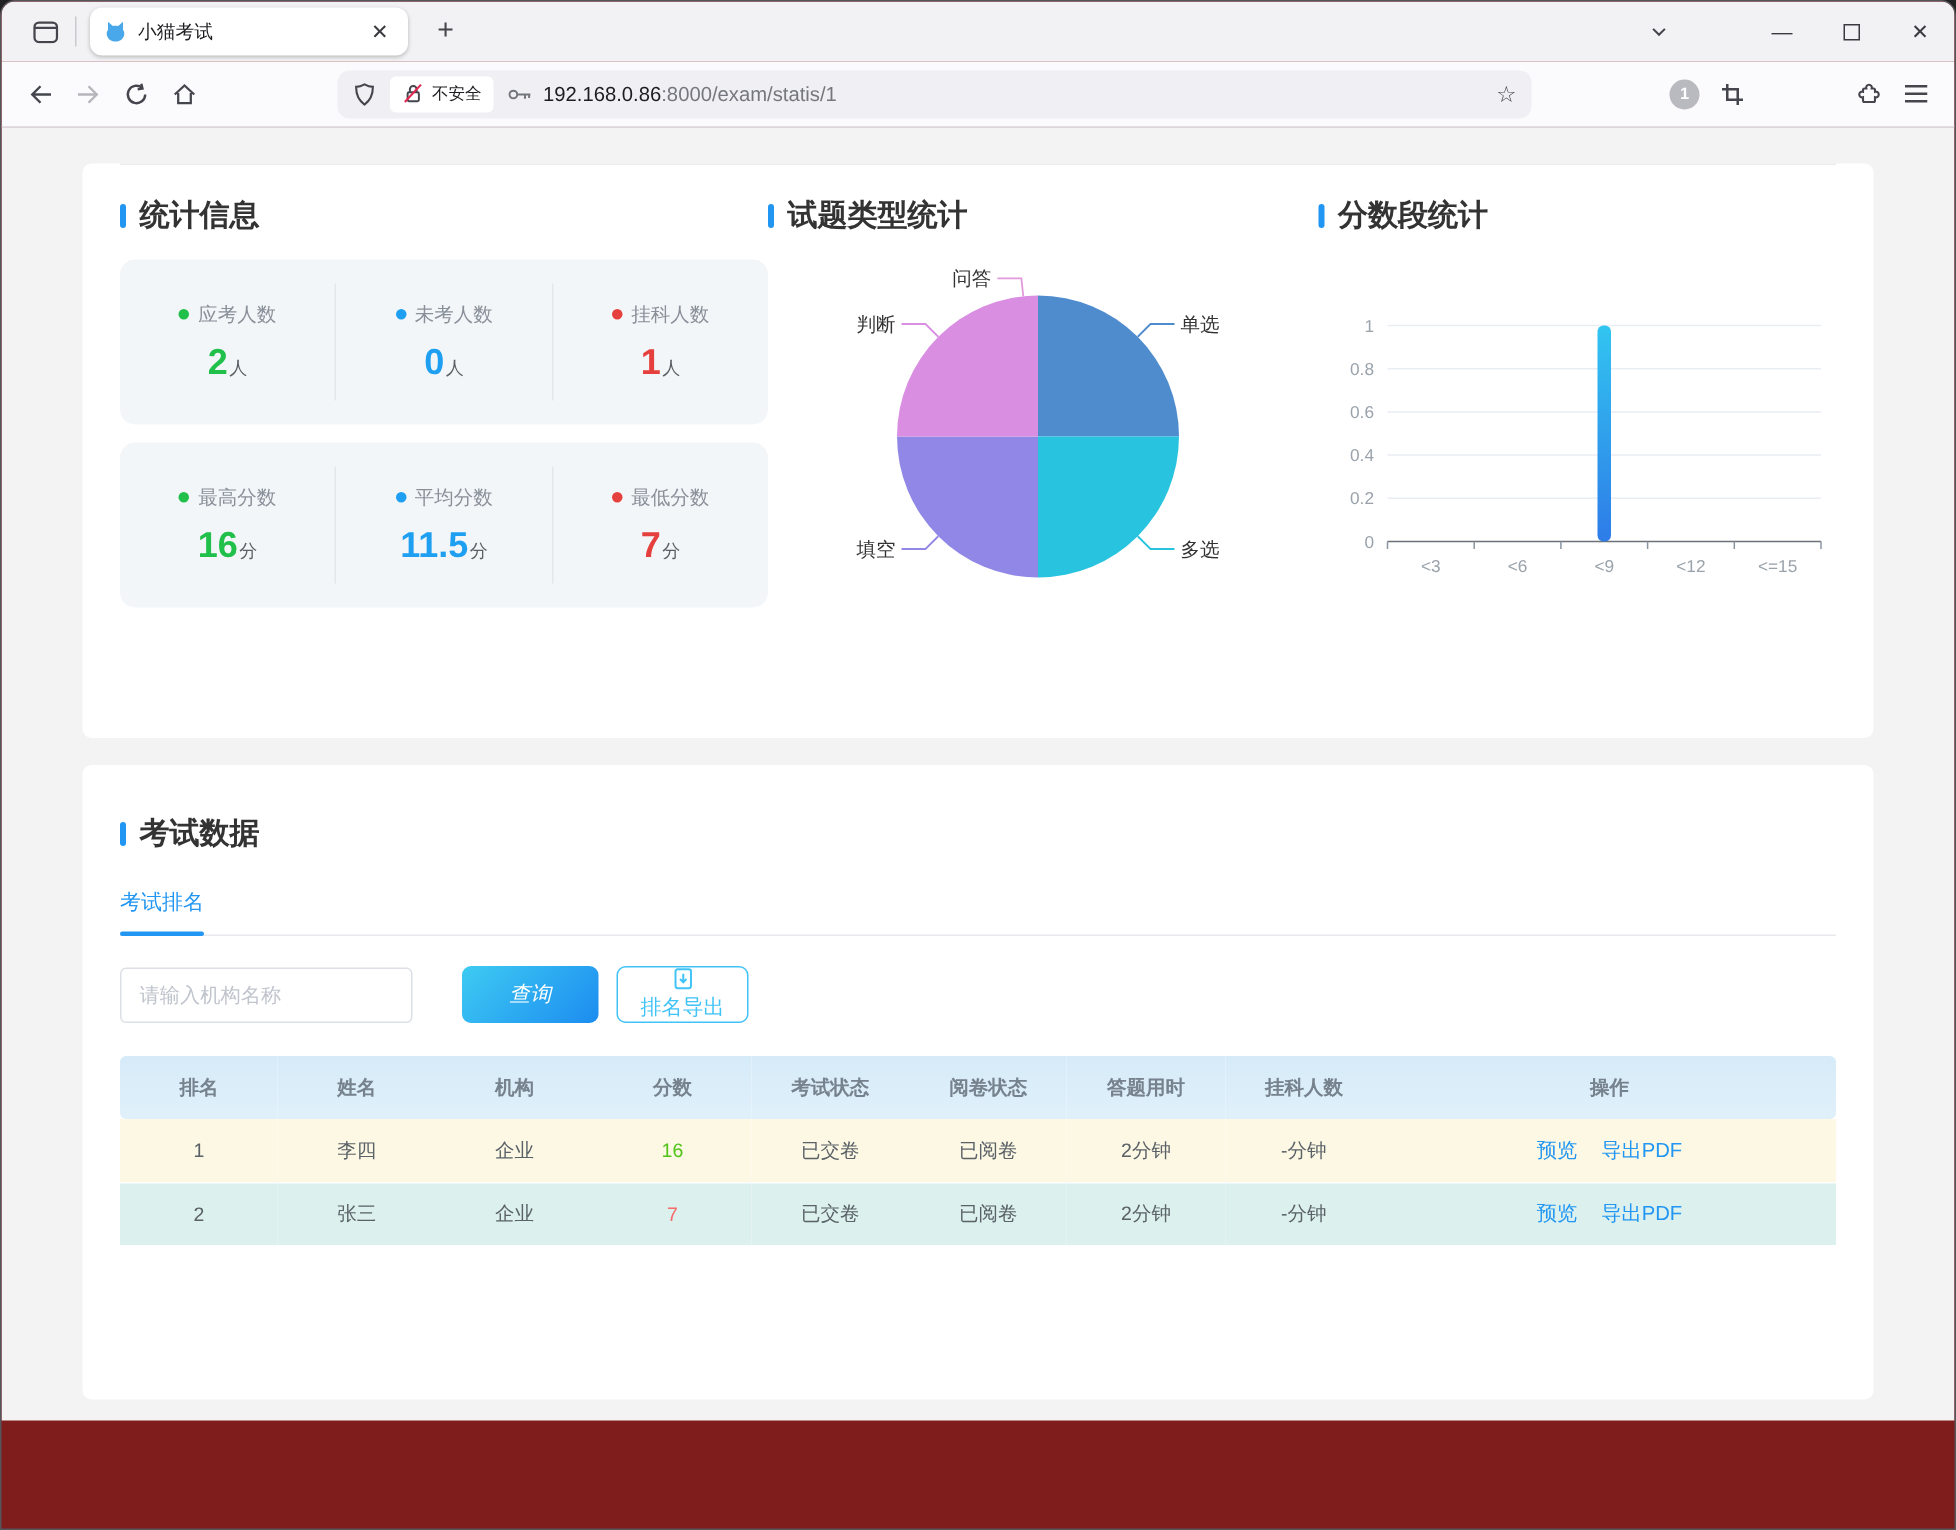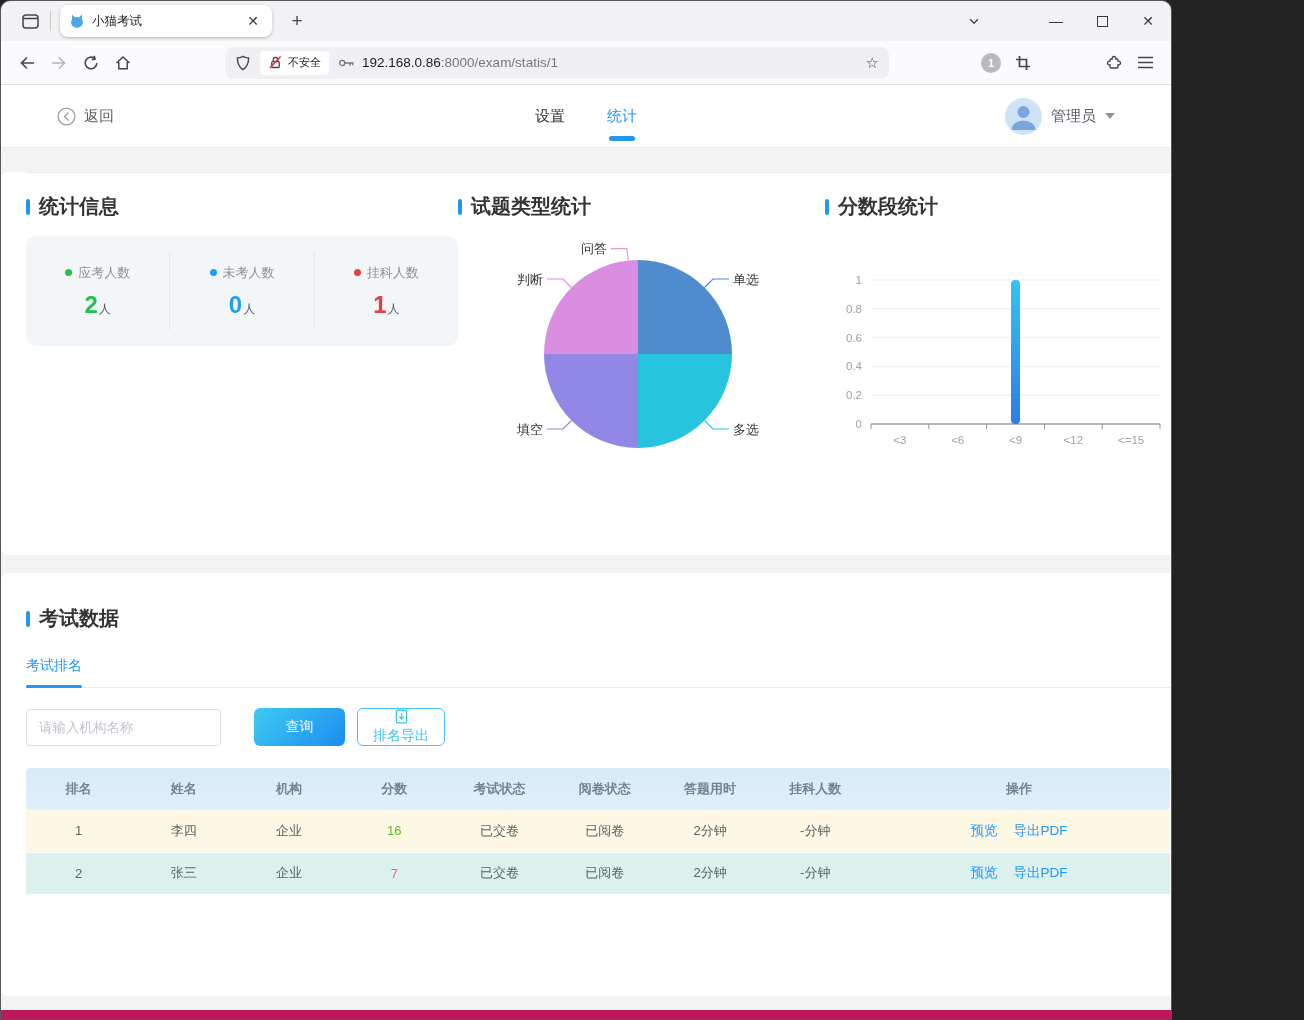--- a/index.html
+++ b/index.html
@@ -1,17 +1,17 @@
 <!DOCTYPE html>
 <html><head>
 <meta charset="utf-8">
 <style>
   * { margin:0; padding:0; box-sizing:border-box; }
   body { font-family:"Liberation Sans","DejaVu Sans",sans-serif; background:#222; }
-  .window { width:1172px; height:1020px; background:#be185d; border:1px solid #55555c;
+  .window { width:1304px; height:1020px; background:#7f1d1d; border:1px solid #55555c;
             border-radius:10px 10px 0 0; overflow:hidden; display:flex; flex-direction:column; }
 
   
   .tabstrip { height:40px; background:#f2f1f3; display:flex; align-items:center; padding-left:14px; flex:0 0 auto; }
   .iconbtn { display:flex; align-items:center; justify-content:center; width:30px; height:30px; border-radius:6px; cursor:pointer; }
   .vsep { width:1px; height:20px; background:#c9c9ce; margin:0 9px 0 5px; }
   .tab { height:32px; width:212px; background:#fff; border-radius:8px; display:flex; align-items:center;
          padding:0 9px; box-shadow:0 1px 3px rgba(0,0,0,.25); font-size:12.5px; color:#1d1d21; }
   .tab .title { flex:1; margin-left:7px; white-space:nowrap; overflow:hidden; }
   .tab .tclose { color:#3a3a40; font-size:14px; cursor:pointer; padding:2px 4px; }
@@ -76,21 +76,21 @@
   
   .sechead2 { padding-top:32px; }
   .tabrow { margin-top:24px; border-bottom:1px solid #e8eaee; }
   .dtab { display:inline-block; font-size:14px; color:#2196f3; padding-bottom:12px; position:relative; cursor:pointer; }
   .dtab::after { content:''; position:absolute; left:0; right:0; bottom:-1px; height:3px; background:#2196f3; border-radius:2px; }
   .filters { display:flex; align-items:center; margin-top:20px; }
   .filters input { width:195px; height:37px; border:1px solid #dcdfe6; border-radius:4px; padding:0 12px;
                    font-size:13.5px; color:#333; margin-right:33px; outline:none; }
   .filters input::placeholder { color:#c0c4cc; }
   .btn-primary { width:91px; height:38px; border:none; border-radius:6px; color:#fff; font-size:14px; cursor:pointer;
-                 background:linear-gradient(135deg,#3ecbf2,#1c8cf0); margin-right:12px; }
+                 background:linear-gradient(135deg,#3ecbf2,#1c8cf0); margin-right:12px;font-style:italic; }
   .btn-outline { height:38px; padding:0 15px; background:#fff; border:1px solid #41c3f7; border-radius:6px;
                  color:#41c3f7; font-size:14px; cursor:pointer; display:flex; align-items:center; gap:3px;flex-direction:column; }
   table.rank { width:100%; border-collapse:collapse; margin-top:22px; }
   table.rank th { height:42px; background:linear-gradient(#d6ebf8,#e0f0fb); color:#76828e; font-size:13px; font-weight:700; text-align:center; }
   table.rank th:first-child { border-radius:4px 0 0 4px; }
   table.rank th:last-child  { border-radius:0 4px 4px 0; }
   table.rank th:nth-child(-n+8), table.rank td:nth-child(-n+8) { width:9.2%; }
   table.rank td { height:42px; text-align:center; font-size:13px; color:#5a6268; border-bottom:1px solid rgba(255,255,255,.9); }
   table.rank tr.r0 td { background:#fdf8e3; }
   table.rank tr.r1 td { background:#dcf0ee; }
@@ -187,43 +187,20 @@
           <path d="M5 7 V6 a1 1 0 0 1 1-1 h1.2 a1.9 1.9 0 1 1 3.6 0 H12 a1 1 0 0 1 1 1 v1.2 a1.9 1.9 0 1 1 0 3.6 V13 a1 1 0 0 1-1 1 H6 a1 1 0 0 1-1-1 v-2.2 a1.9 1.9 0 1 1 0-3.6 Z" fill="none" stroke="#45454d" stroke-width="1.4"></path>
         </svg>
     </div>
     <div class="navbtn">
       <svg width="15" height="13" viewBox="0 0 15 13">
           <path d="M0 1.5 H15 M0 6.5 H15 M0 11.5 H15" stroke="#45454d" stroke-width="1.6"></path>
         </svg>
     </div>
   </div>
 
-  <div class="pagehead">
-    <div class="back">
-      <svg width="19" height="19" viewBox="0 0 19 19">
-          <circle cx="9.5" cy="9.5" r="8.4" fill="none" stroke="#9a9ea6" stroke-width="1.3"></circle>
-          <path d="M11.5 5.5 L7.5 9.5 L11.5 13.5" fill="none" stroke="#9a9ea6" stroke-width="1.3"></path>
-        </svg>
-      <span>返回</span>
-    </div>
-    <div class="centertabs">
-      <span class="ptab">设置</span>
-      <span class="ptab active">统计</span>
-    </div>
-    <div class="user">
-      <span class="avatar">
-        <svg width="37" height="37" viewBox="0 0 37 37">
-            <circle cx="18.5" cy="14" r="6" fill="#7aa6de"></circle>
-            <path d="M6.5 32 a12 9.5 0 0 1 24 0 Z" fill="#7aa6de"></path>
-          </svg>
-      </span>
-      <span>管理员</span>
-      <span class="caret"></span>
-    </div>
-  </div>
 
   <div class="graybg">
 
     <div class="card card1">
       <div class="divider"></div>
       <div class="cols">
         <div class="col-info">
           <div class="sechead">
             <i class="sbar"></i>
             <span>统计信息</span>
@@ -234,20 +211,34 @@
                   <div class="slabel"><i style="background: rgb(33, 192, 75);"></i>应考人数</div>
                   <div class="sval" style="color: rgb(33, 192, 75);">2<span>人</span></div>
                 </div>
                 <div class="stat">
                   <div class="slabel"><i style="background: rgb(30, 159, 242);"></i>未考人数</div>
                   <div class="sval" style="color: rgb(30, 159, 242);">0<span>人</span></div>
                 </div>
                 <div class="stat">
                   <div class="slabel"><i style="background: rgb(229, 64, 61);"></i>挂科人数</div>
                   <div class="sval" style="color: rgb(229, 64, 61);">1<span>人</span></div>
+                </div>
+              </div>
+              <div class="statbox">
+                <div class="stat">
+                  <div class="slabel"><i style="background: rgb(33, 192, 75);"></i>最高分数</div>
+                  <div class="sval" style="color: rgb(33, 192, 75);">16<span>分</span></div>
+                </div>
+                <div class="stat">
+                  <div class="slabel"><i style="background: rgb(30, 159, 242);"></i>平均分数</div>
+                  <div class="sval" style="color: rgb(30, 159, 242);">11.5<span>分</span></div>
+                </div>
+                <div class="stat">
+                  <div class="slabel"><i style="background: rgb(229, 64, 61);"></i>最低分数</div>
+                  <div class="sval" style="color: rgb(229, 64, 61);">7<span>分</span></div>
                 </div>
               </div>
             </div>
         </div>
         <div class="col-pie">
           <div class="sechead">
             <i class="sbar"></i>
             <span>试题类型统计</span>
           </div>
           <svg id="pie" class="chartsvg" width="360" height="240" viewBox="0 0 360 240">

